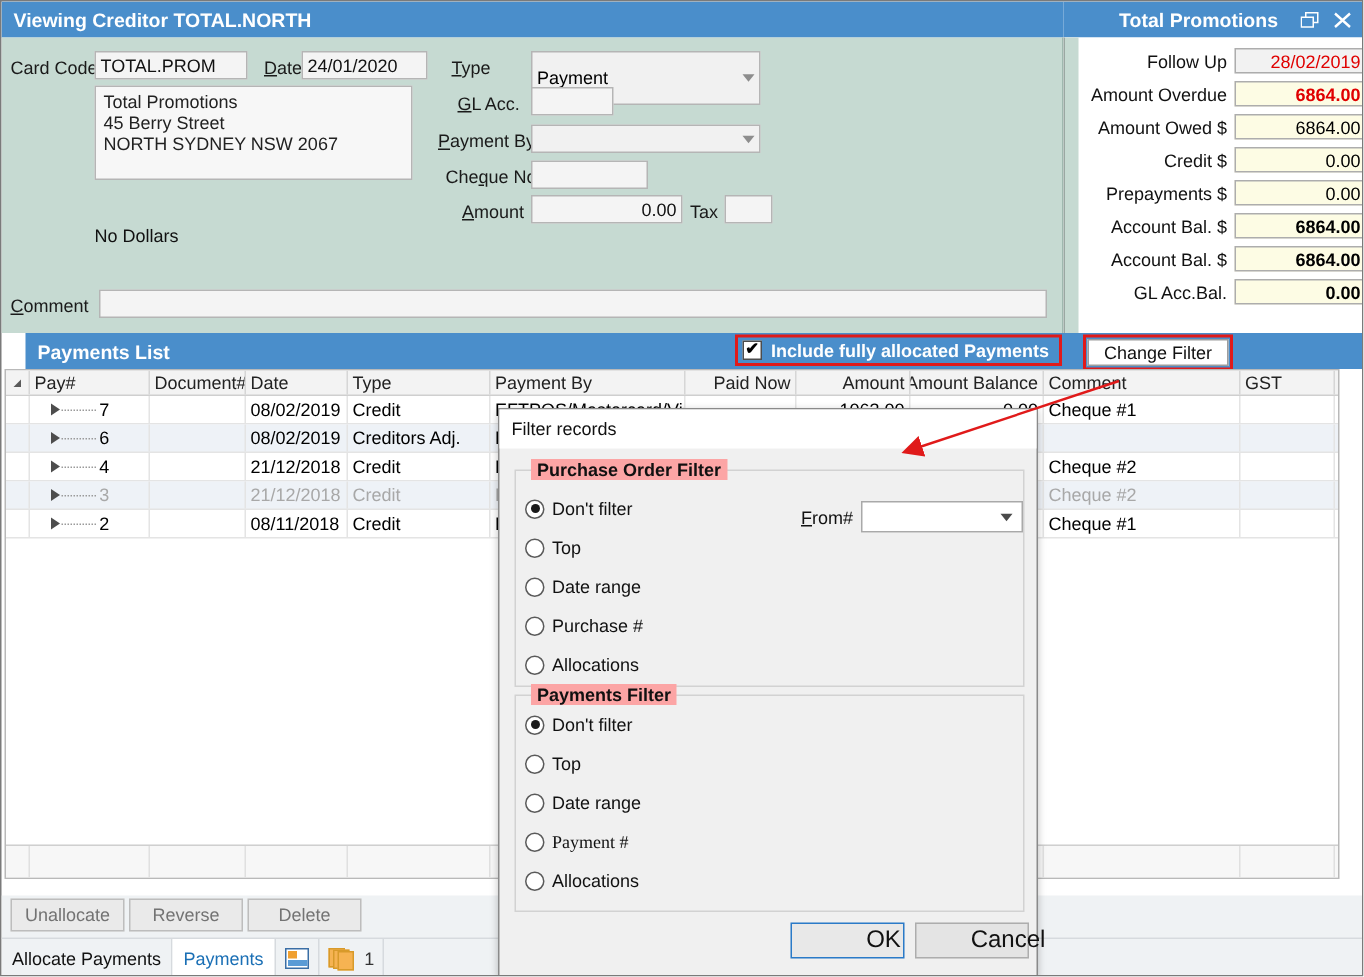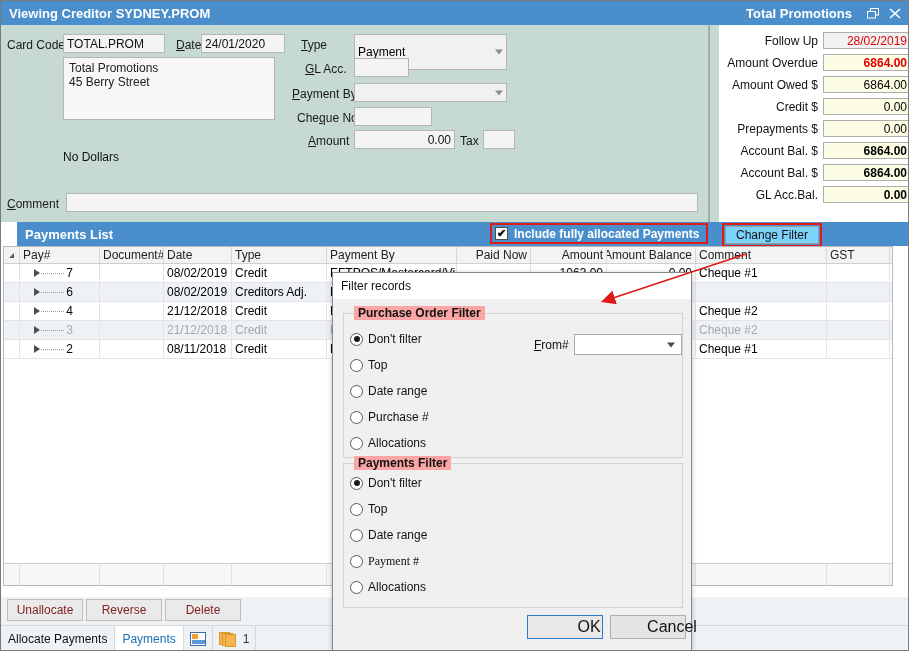--- a/index.html
+++ b/index.html
@@ -149,21 +149,21 @@
     margin-right: 6px;
     display: flex; align-items: center; justify-content: center;
     font-size: 11px; color: #000; line-height: 1;
   }
   #incl-label { font-weight: bold; font-size: 12px; color: #fff; }
   #chfilter-wrap {
     position: absolute; left: 705px; top: 1px;
     border: 2px solid #e01a1a; padding: 1px;
   }
   #chfilter-btn {
-    background: #7dd3fc; border: 1px solid #9d9d9d;
+    background: #ffffff; border: 1px solid #9d9d9d;
     font-size: 12px; padding: 1px 10px; color: #111;
     font-weight: normal;
   }
 
   
   #grid {
     position: absolute; left: 2px; top: 245px;
     width: 890px; height: 340px;
     background: #ffffff;
     border: 1px solid #b9b9b9;
@@ -225,21 +225,21 @@
   #grid-foot .fc { border-right: 1px solid #e0e0e0; }
 
   
   #btnbar {
     position: absolute; left: 0; top: 596px; width: 909px; height: 28px;
     background: #eff2f4;
   }
   .gbtn {
     position: absolute; top: 2px; height: 22px;
     background: #eaeaea; border: 1px solid #bdbdbd;
-    color: #7f1d1d; font-size: 12px;
+    color: #737373; font-size: 12px;
     display: flex; align-items: center; justify-content: center;
   }
   #tabbar {
     position: absolute; left: 0; top: 624px; width: 909px; height: 27px;
     background: #eff2f4;
     border-top: 1px solid #d6dade;
     display: flex; align-items: stretch;
   }
   .tab {
     display: flex; align-items: center; padding: 0 7px;
@@ -344,21 +344,21 @@
     width: 909px; height: 651px;
     pointer-events: none;
   }
 </style>
 </head>
 <body>
 
 <div id="app">
 
   <div class="titlebar" id="title-left">
-    <span>Viewing Creditor SYDNEY.PROM</span>
+    <span>Viewing Creditor TOTAL.NORTH</span>
   </div>
   <div class="titlebar" id="title-right">
     <span class="ttxt">Total Promotions</span>
     <span class="winbtn">
       <svg width="13" height="11" viewBox="0 0 13 11">
         <rect x="3.5" y="0.5" width="8" height="6.5" fill="none" stroke="#ffffff"></rect>
         <rect x="0.5" y="3.5" width="8" height="6.5" fill="#4a8ecb" stroke="#ffffff"></rect>
       </svg>
     </span>
     <span class="winbtn">
@@ -372,20 +372,21 @@
 
     <span class="lbl" style="left:6px; top:13px;">Card Code</span>
     <div class="fld" style="left:62px; top:9px; width:102px; height:19px;">TOTAL.PROM</div>
 
     <span class="lbl" style="left:175px; top:13px;"><u>D</u>ate</span>
     <div class="fld" style="left:200px; top:9px; width:84px; height:19px;">24/01/2020</div>
 
     <div class="addrbox" style="left:62px; top:32px; width:212px; height:63px;">
       <div>Total Promotions</div>
       <div>45 Berry Street</div>
+      <div>NORTH SYDNEY NSW 2067</div>
     </div>
 
     <span class="plaintext" style="left:62px; top:125px;">No Dollars</span>
 
     <span class="lbl" style="left:300px; top:13px;"><u>T</u>ype</span>
     <div class="combo" style="left:353px; top:9px; width:153px; height:36px;">
       <span>Payment</span>
       <span class="arrow"></span>
     </div>
 

